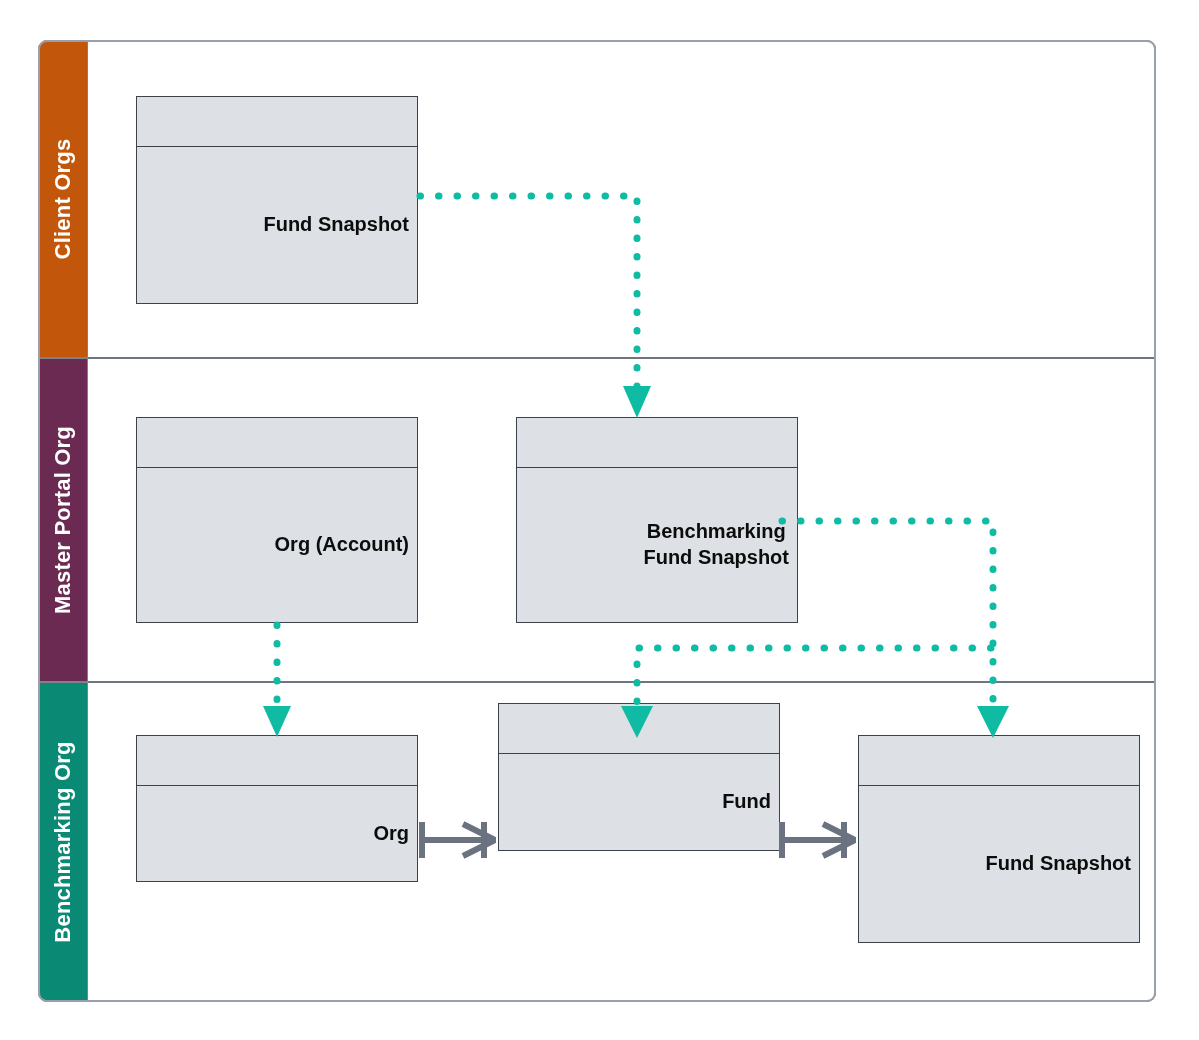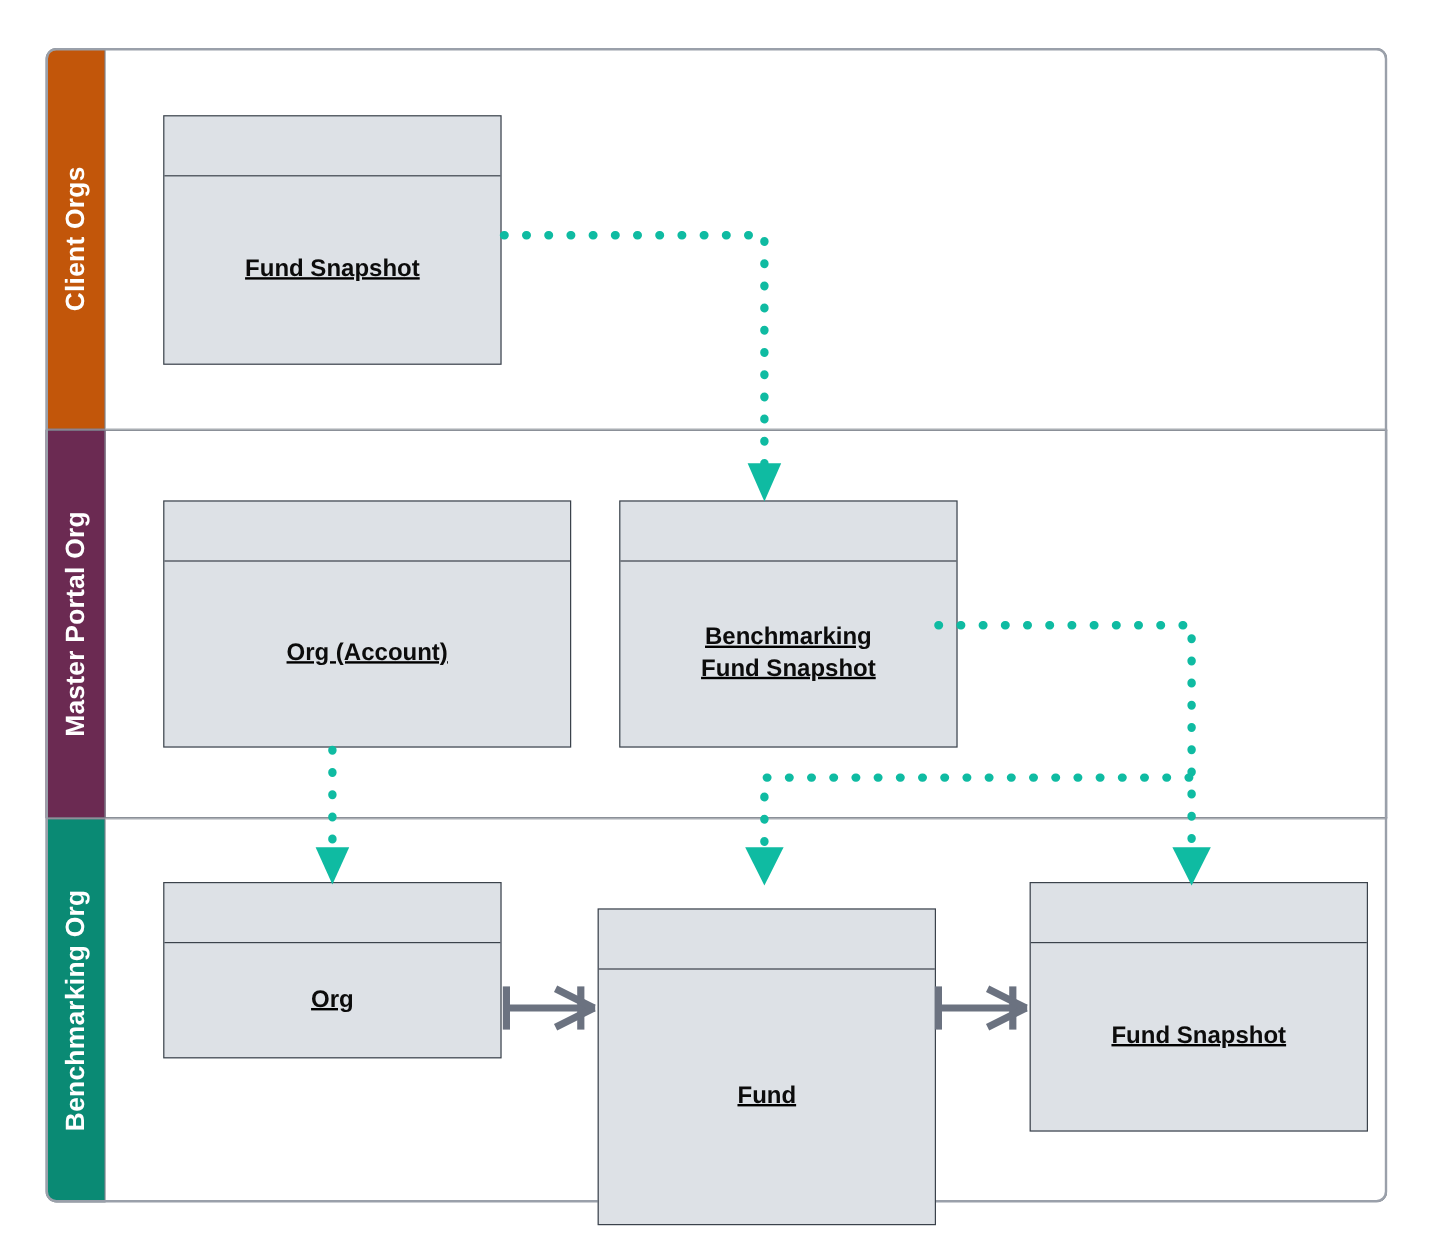--- a/index.html
+++ b/index.html
@@ -90,25 +90,24 @@
   .entity-header {
     height: 50px;
     flex: none;
     border-bottom: 1.6px solid #3b424b;
     box-sizing: border-box;
   }
   .entity-body {
     flex: 1 1 auto;
     display: flex;
     align-items: center;
-    justify-content: center;
+    justify-content: flex-end;
     text-align: center;
     padding: 2px 8px;
     box-sizing: border-box;
-    text-decoration: underline;
   }
   .entity-label {
     font-size: 20px;
     font-weight: bold;
     color: #0c0c0c;
     line-height: 1.28;
     white-space: pre-line;
   }
 
   
@@ -149,21 +148,21 @@
 
   <div class="pool-frame"></div>
 
   <div class="entity" style="left:136px; top:96px; width:282px; height:208px;">
     <div class="entity-header"></div>
     <div class="entity-body">
       <span class="entity-label">Fund Snapshot</span>
     </div>
   </div>
 
-  <div class="entity" style="left:136px; top:417px; width:340px; height:206px;">
+  <div class="entity" style="left:136px; top:417px; width:282px; height:206px;">
     <div class="entity-header"></div>
     <div class="entity-body">
       <span class="entity-label">Org (Account)</span>
     </div>
   </div>
 
   <div class="entity" style="left:516px; top:417px; width:282px; height:206px;">
     <div class="entity-header"></div>
     <div class="entity-body">
       <span class="entity-label">Benchmarking
@@ -171,21 +170,21 @@
     </div>
   </div>
 
   <div class="entity" style="left:136px; top:735px; width:282px; height:147px;">
     <div class="entity-header"></div>
     <div class="entity-body">
       <span class="entity-label">Org</span>
     </div>
   </div>
 
-  <div class="entity" style="left:498px; top:757px; width:282px; height:264px;">
+  <div class="entity" style="left:498px; top:703px; width:282px; height:148px;">
     <div class="entity-header"></div>
     <div class="entity-body">
       <span class="entity-label">Fund</span>
     </div>
   </div>
 
   <div class="entity" style="left:858px; top:735px; width:282px; height:208px;">
     <div class="entity-header"></div>
     <div class="entity-body">
       <span class="entity-label">Fund Snapshot</span>

